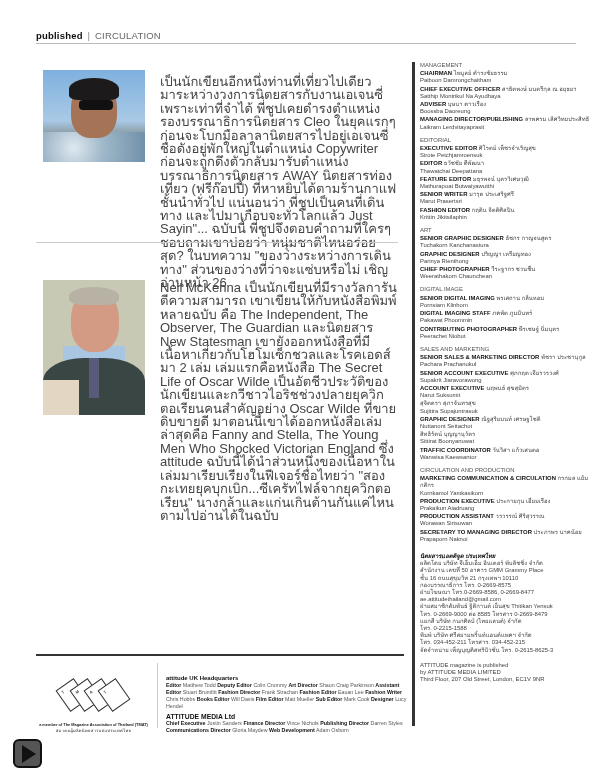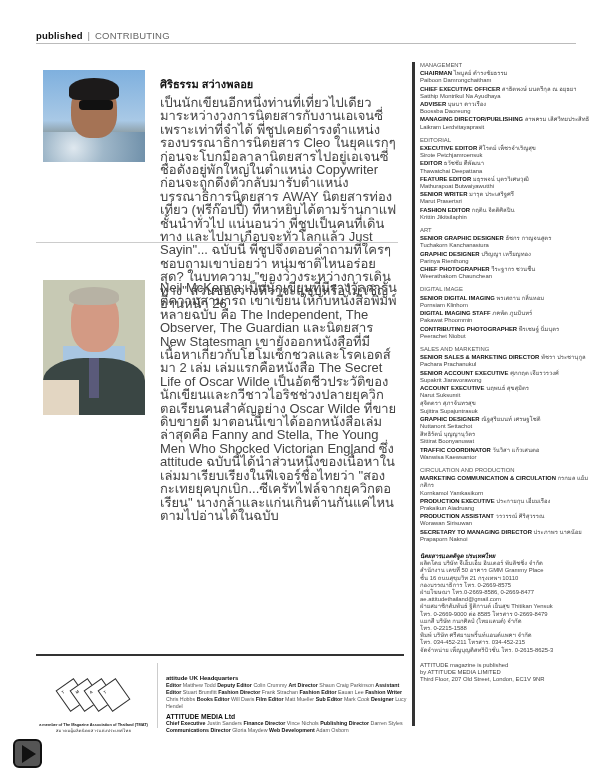--- a/index.html
+++ b/index.html
@@ -62,32 +62,31 @@
 
     .play-btn { position: absolute; left: 13px; top: 739px; width: 29px; height: 29px; border: 2px solid #111; border-radius: 6px; background: #555; display: flex; align-items: center; justify-content: center; cursor: pointer; }
     .play-btn .tri { width: 0; height: 0; border-top: 9px solid transparent; border-bottom: 9px solid transparent; border-left: 14px solid #111; margin-left: 3px; }
   </style>
 </head>
 <body>
 
 <div class="header">
   <span class="brand">published</span>
   <span class="sep">|</span>
-  <span>CONTRIBUTING</span>
+  <span>CIRCULATION</span>
 </div>
 <div class="header-rule"></div>
 
 <div class="photo photo1">
   <div class="shirt"></div>
     <div class="head"></div>
     <div class="hair"></div>
     <div class="glasses"></div>
 </div>
 <div class="bio bio1">
-  <div class="name">ศิริธรรม สว่างพลอย</div>
   <div class="text">เป็นนักเขียนอีกหนึ่งท่านที่เที่ยวไปเดียวมาระหว่างวงการนิตยสารกับงานเอเจนซี่ เพราะเท่าที่จำได้ พี่ชูปเคยดำรงตำแหน่งรองบรรณาธิการนิตยสาร Cleo ในยุคแรกๆ ก่อนจะโบกมือลาลานิตยสารไปอยู่เอเจนซี่ชื่อดังอยู่พักใหญ่ในตำแหน่ง Copywriter ก่อนจะถูกดึงตัวกลับมารับตำแหน่ง บรรณาธิการนิตยสาร AWAY นิตยสารท่องเที่ยว (ฟรีก๊อปปี้) ที่หาหยิบได้ตามร้านกาแฟชั้นนำทั่วไป แน่นอนว่า พี่ชูปเป็นคนที่เดินทาง และไปมาเกือบจะทั่วโลกแล้ว Just Sayin"... ฉบับนี้ พี่ชูปจึงตอบคำถามที่ใครๆ ชอบถามเขาบ่อยว่า หนุ่มชาติไหนอร่อยสุด? ในบทความ "ของว่างระหว่างการเดินทาง" ส่วนของว่างที่ว่าจะแซ่บหรือไม่ เชิญอ่านหน้า 26</div>
 </div>
 
 <div class="mid-rule"></div>
 
 <div class="photo photo2">
   <div class="shirt"></div>
     <div class="jacket"></div>
     <div class="tie"></div>
     <div class="head"></div>

